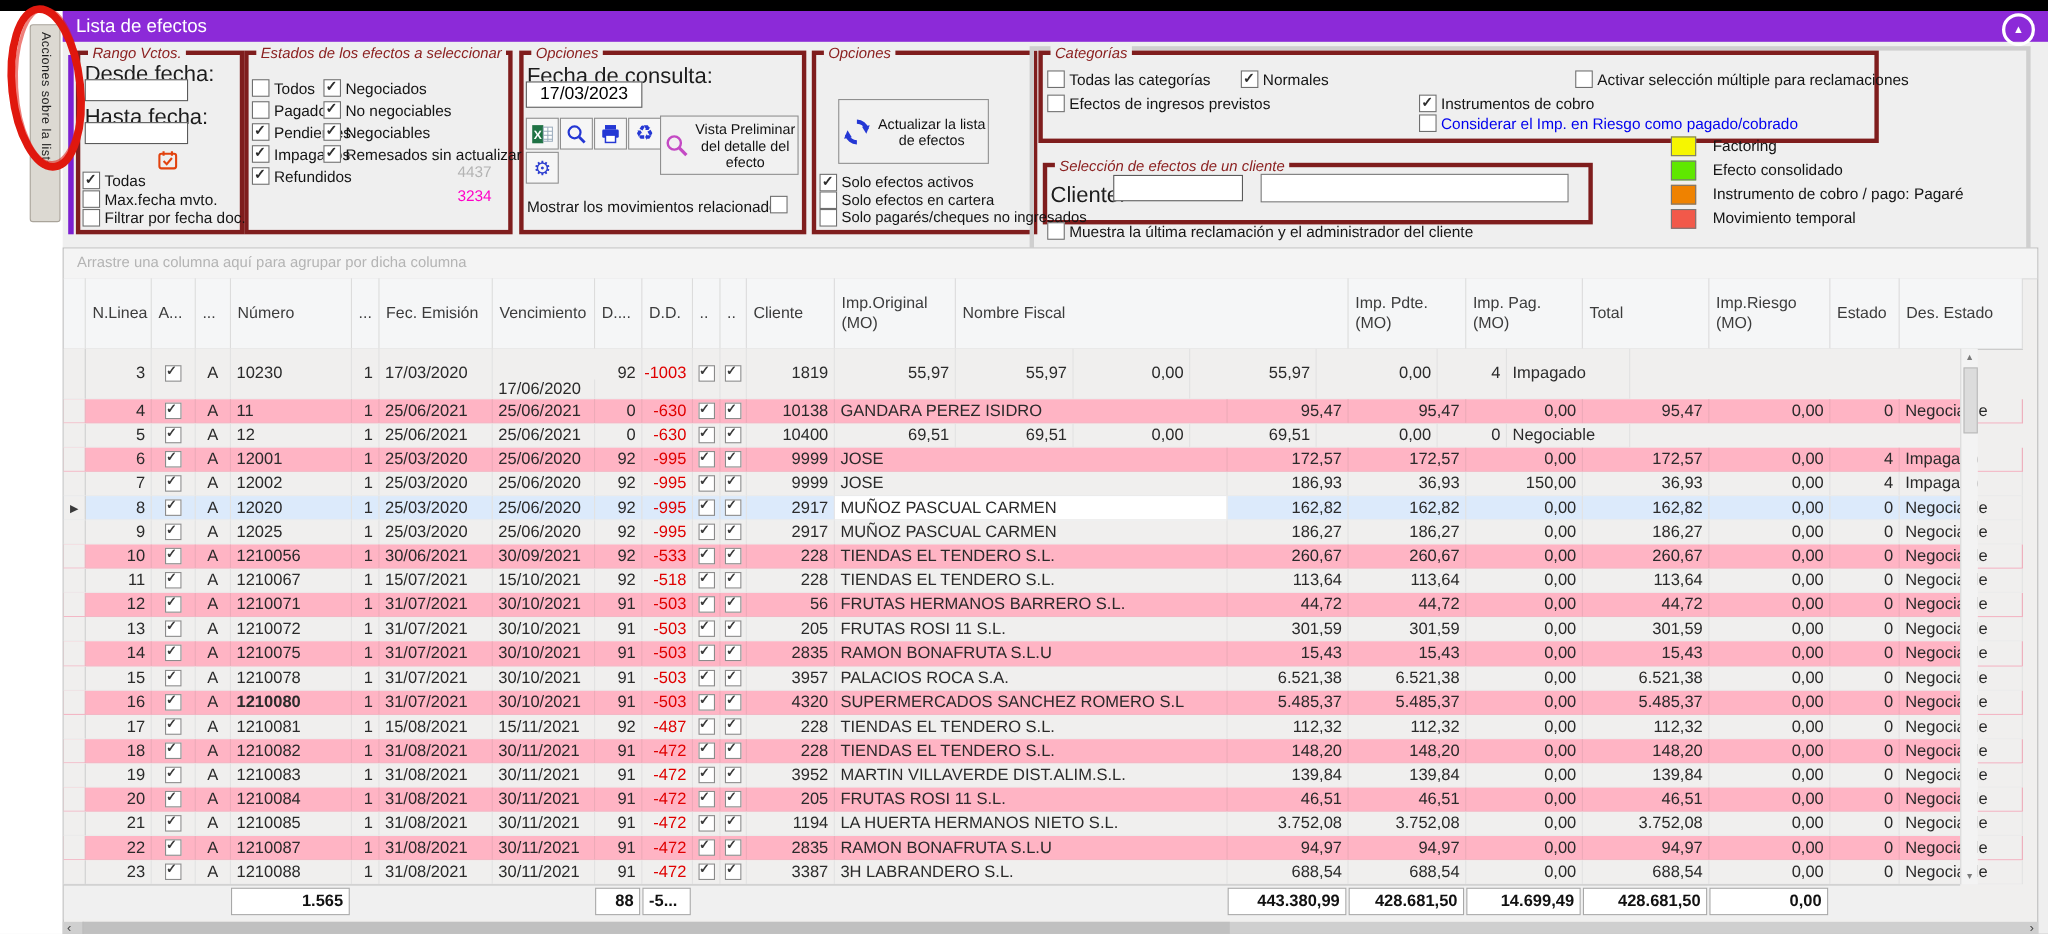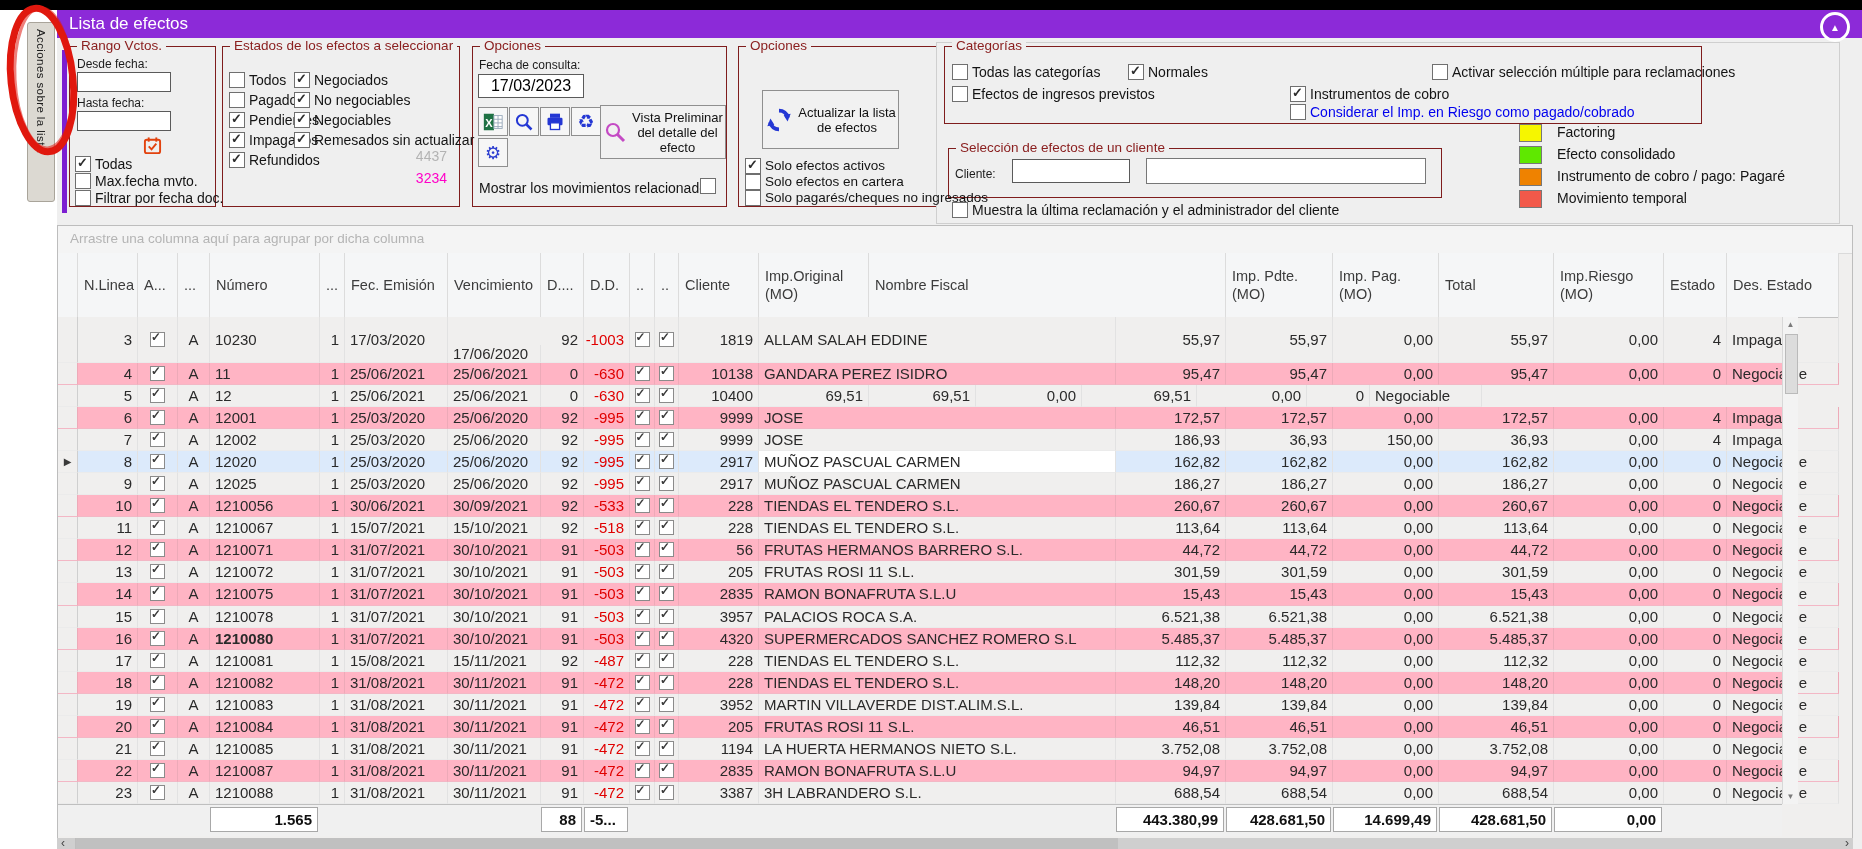--- a/index.html
+++ b/index.html
@@ -12,23 +12,23 @@
   #sidetab{left:27px;top:22px;width:26px;height:178px;background:#dcd9d2;border:1px solid #a9a49a;
            border-radius:3px;display:flex;align-items:flex-start;justify-content:center;}
   #sidetab span{writing-mode:vertical-rl;font-size:11.5px;color:#1d1d1d;padding-top:6px;letter-spacing:.4px;}
   #win{left:57px;top:10px;width:1805px;height:839px;}
   #titlebar{left:0;top:0;width:1805px;height:28px;background:#8c2ad8;}
   #titlebar .t{position:absolute;left:12px;top:4px;color:#fff;font-size:17px;}
   #collapse{position:absolute;right:12px;top:2px;width:24px;height:24px;border:3px solid #fff;border-radius:50%;
             display:flex;align-items:center;justify-content:center;color:#fff;font-size:10px;cursor:pointer;}
   #purplebar{left:5px;top:40px;width:5px;height:163px;background:#7c1fd1;}
   
-  .gbox{position:absolute;border:1px solid #7f1d1d;}
+  .gbox{position:absolute;border:4px solid #7f1d1d;font-style:italic;}
   .gbox .cap{position:absolute;top:-9px;left:7px;background:#efefef;padding:0 4px;color:#8b2020;font-size:13.5px;white-space:nowrap;}
-  .lbl{position:absolute;font-size:12px;color:#1c1c1c;white-space:nowrap;}
+  .lbl{position:absolute;font-size:20px;color:#1c1c1c;white-space:nowrap;}
   .small-lbl{font-size:13.5px;}
   .inp{position:absolute;background:#fff;border:1px solid #5a5a5a;font-size:15px;padding:0 4px;
        font-family:"Liberation Sans",sans-serif;}
   .cb{position:absolute;width:14px;height:14px;background:#fff;border:1px solid #6f6f6f;cursor:pointer;}
   .cb.on::after{content:"✓";position:absolute;left:1px;top:-2px;font-size:13px;font-weight:bold;color:#2e2e2e;}
   .cbl{position:absolute;font-size:14px;color:#141414;white-space:nowrap;}
   .ibtn{position:absolute;width:28px;height:27px;border:1px solid #8f8f8f;background:#f6f6f6;display:flex;
         align-items:center;justify-content:center;cursor:pointer;}
   .bigbtn{position:absolute;border:1px solid #8f8f8f;background:#f1f1f1;display:flex;align-items:center;
           justify-content:center;gap:5px;font-size:13px;text-align:center;cursor:pointer;color:#111;}
@@ -250,21 +250,20 @@
             <div class="gcell al" style="width:93px;flex:none;margin-top:28px;">17/06/2020</div>
             <div class="gcell ar" style="width:43px;flex:none;">92</div>
             <div class="gcell ar neg" style="width:46px;flex:none;">-1003</div>
             <div class="gcell ac" style="width:25px;flex:none;">
               <span class="gcb on"></span>
             </div>
             <div class="gcell ac" style="width:24px;flex:none;">
               <span class="gcb on"></span>
             </div>
             <div class="gcell ar" style="width:80px;flex:none;">1819</div>
-            <div class="gcell al" style="width:357px;flex:none;">ALLAM SALAH EDDINE</div>
             <div class="gcell ar" style="width:110px;flex:none;">55,97</div>
             <div class="gcell ar" style="width:107px;flex:none;">55,97</div>
             <div class="gcell ar" style="width:106px;flex:none;">0,00</div>
             <div class="gcell ar" style="width:115px;flex:none;">55,97</div>
             <div class="gcell ar" style="width:110px;flex:none;">0,00</div>
             <div class="gcell ar" style="width:63px;flex:none;">4</div>
             <div class="gcell al" style="width:112px;flex:none;">Impagado</div>
           </div>
           <div class="grow pink">
             <div class="gcell ac indc" style="width:20px;flex:none;"></div>

